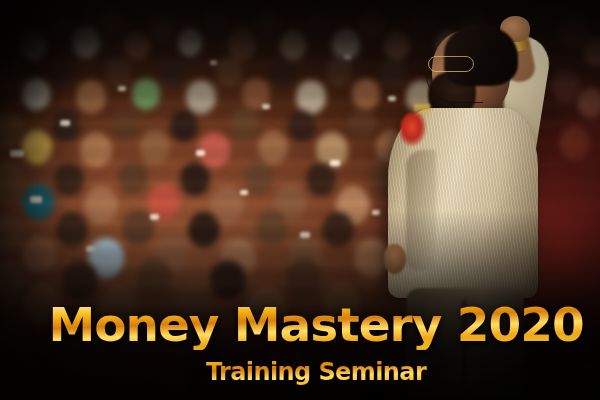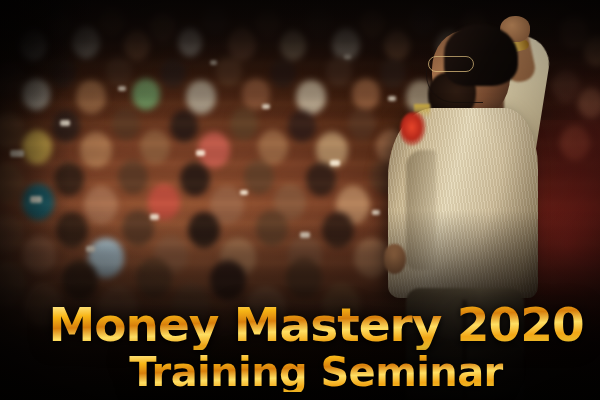--- a/index.html
+++ b/index.html
@@ -305,21 +305,21 @@
     filter: drop-shadow(0 2px 3px rgba(0,0,0,0.85)) drop-shadow(0 0 10px rgba(0,0,0,0.55));
     letter-spacing: -0.5px;
   }
   .title-main {
     font-size: 47px;
     line-height: 50px;
     margin-bottom: 2px;
     letter-spacing: -1px;
   }
   .title-sub {
-    font-size: 40px;
+    font-size: 24px;
     line-height: 40px;
     letter-spacing: -0.6px;
     text-decoration: underline;
   }
 </style>
 </head>
 <body>
 
 <div class="banner">
 

